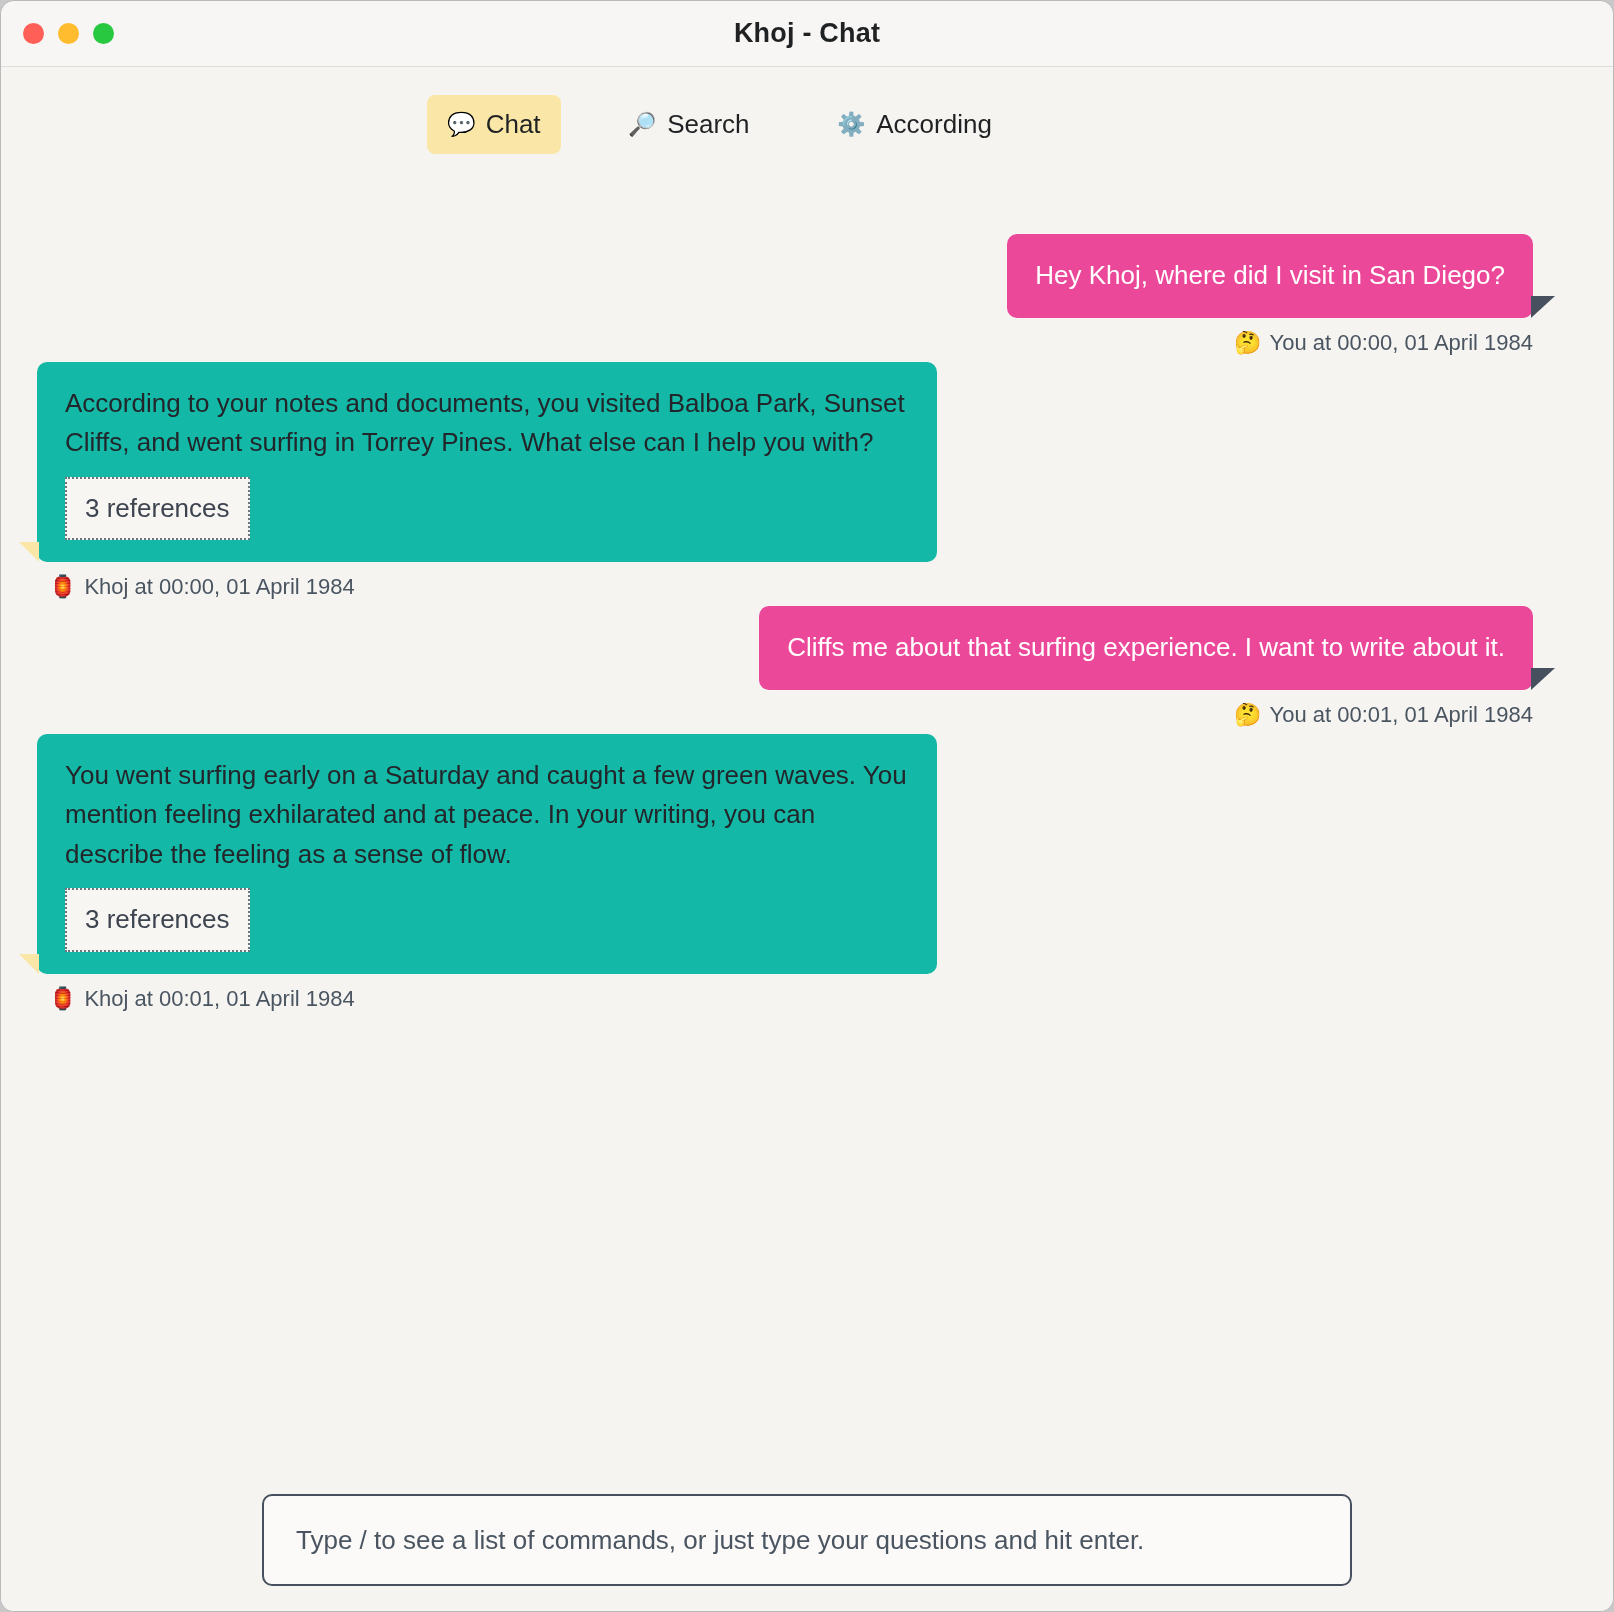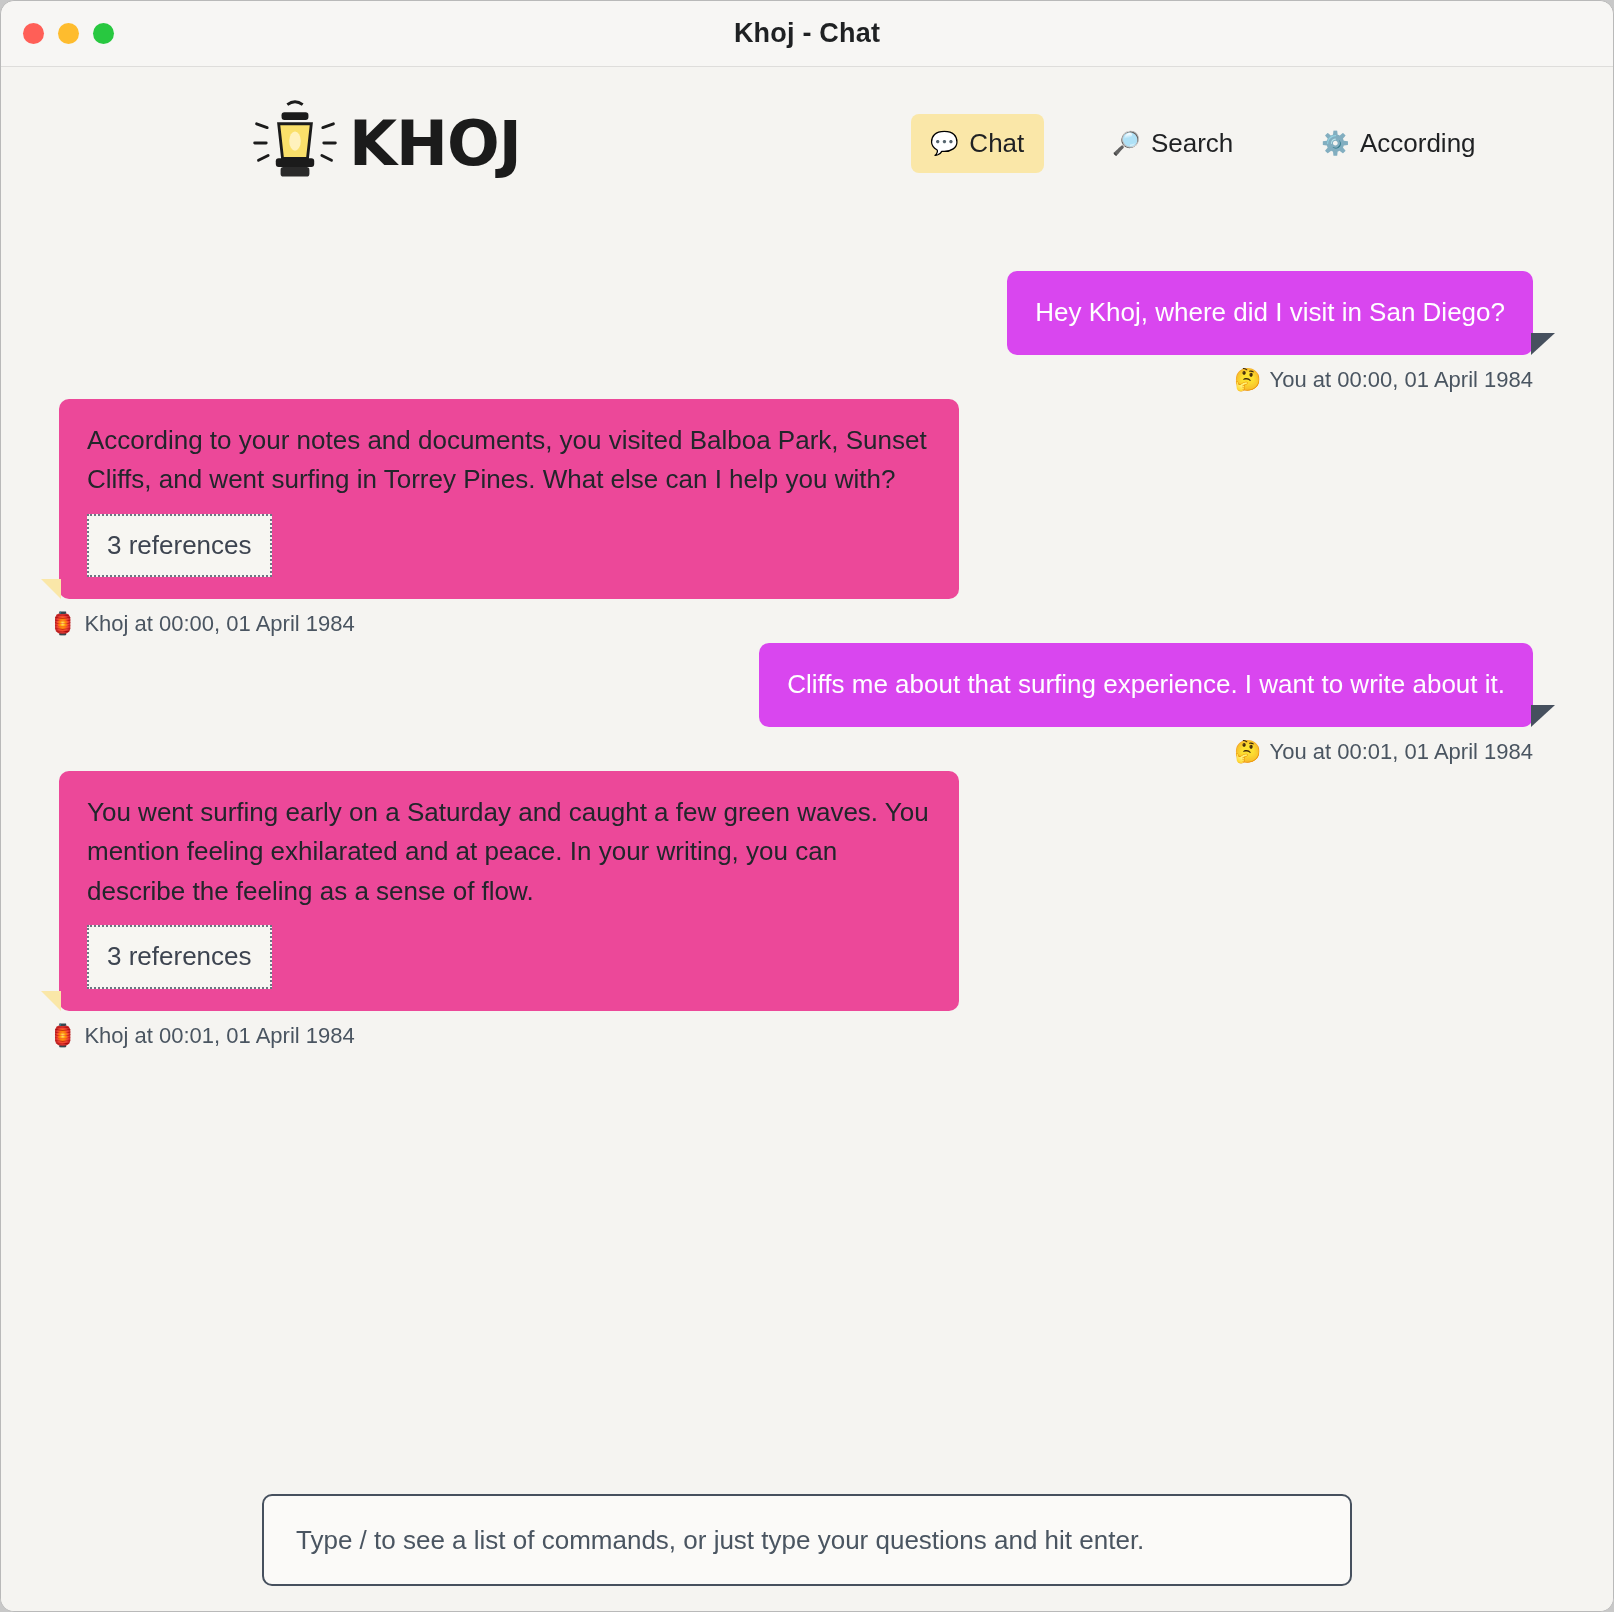--- a/index.html
+++ b/index.html
@@ -118,38 +118,37 @@
 
   .bubble {
     max-width: 880px;
     padding: 22px 28px;
     font-size: 26px;
     line-height: 1.52;
     position: relative;
     box-sizing: border-box;
   }
   .bubble.user {
-    background: #d946ef;
+    background: #ec4899;
     color: #ffffff;
     border-radius: 10px;
     margin-right: 44px;
   }
   .bubble.user:after {
     content: "";
     position: absolute;
     right: -22px;
     bottom: 0;
     border-left: 24px solid #46505e;
     border-bottom: 22px solid transparent;
   }
   .bubble.khoj {
-    background: #ec4899;
+    background: #14b8a6;
     color: #22262b;
     border-radius: 10px;
-    margin-left: 22px;
     max-width: 900px;
   }
   .bubble.khoj:after {
     content: "";
     position: absolute;
     left: -18px;
     bottom: 0;
     border-right: 20px solid #fae7a8;
     border-bottom: 20px solid transparent;
   }
@@ -209,41 +208,20 @@
       <div class="dot red"></div>
       <div class="dot yellow"></div>
       <div class="dot green"></div>
     </div>
     <div class="window-title">Khoj - Chat</div>
   </div>
 
   <div class="content">
 
     <div class="app-header">
-      <div class="logo-area">
-        <div class="lantern">
-          <svg viewBox="0 0 100 100" width="96" height="96" aria-hidden="true">
-            <g stroke="#1b1b1b" stroke-width="3" fill="none" stroke-linecap="round">
-              <line x1="10" y1="30" x2="21" y2="34"></line>
-              <line x1="8" y1="50" x2="20" y2="50"></line>
-              <line x1="12" y1="68" x2="22" y2="63"></line>
-              <line x1="90" y1="30" x2="79" y2="34"></line>
-              <line x1="92" y1="50" x2="80" y2="50"></line>
-              <line x1="88" y1="68" x2="78" y2="63"></line>
-            </g>
-            <path d="M42 10 q8 -6 16 0" stroke="#1b1b1b" stroke-width="3" fill="none"></path>
-            <rect x="36" y="18" width="28" height="8" rx="3" fill="#1b1b1b"></rect>
-            <path d="M33 30 h34 l-4 36 h-26 z" fill="#fae06a" stroke="#1b1b1b" stroke-width="3"></path>
-            <ellipse cx="50" cy="48" rx="6" ry="10" fill="#fff2bd"></ellipse>
-            <rect x="30" y="66" width="40" height="9" rx="3" fill="#1b1b1b"></rect>
-            <rect x="35" y="75" width="30" height="10" rx="3" fill="#2a2a2a"></rect>
-          </svg>
-        </div>
-        <div class="wordmark">KHOJ</div>
-      </div>
 
       <div class="nav">
         <div class="nav-item active">
           <span class="nav-icon">💬</span>
           <span>Chat</span>
         </div>
         <div class="nav-item">
           <span class="nav-icon">🔎</span>
           <span>Search</span>
         </div>

